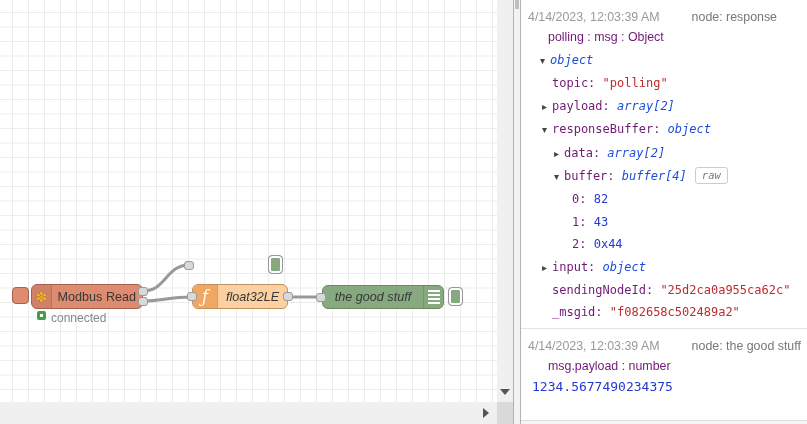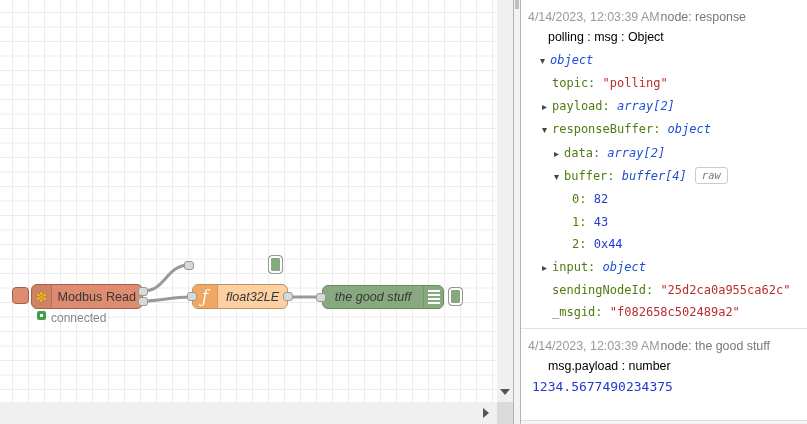--- a/index.html
+++ b/index.html
@@ -82,30 +82,30 @@
   
   #separator { position:absolute; left:513px; top:0; width:8px; height:424px; background:#f3f3f3;
     border-left:1px solid #b3b3b3; border-right:1px solid #b3b3b3; }
   #separator-grip { position:absolute; left:1px; top:0; width:4px; height:9px; background:#bfbfbf; }
 
   
   #debug-panel { position:absolute; left:521px; top:0; width:286px; height:424px; background:#fff;
     overflow:hidden; }
   .debug-msg { padding:7px 6px 4px 7px; }
   .debug-msg + .debug-msg { border-top:1px solid #e3e3e3; }
-  .msg-meta { display:flex; gap:1px; font-size:12.4px; line-height:20px; white-space:nowrap; }
+  .msg-meta { display:flex; gap:32px; font-size:12.4px; line-height:20px; white-space:nowrap; }
   .msg-date { color:#999; }
   .msg-node { color:#777; }
-  .msg-path { color:#000000; font-size:12.4px; line-height:20px;padding-left:20px; }
+  .msg-path { color:#701a75; font-size:12.4px; line-height:20px;padding-left:20px; }
   .tree { font-family:"DejaVu Sans Mono", monospace; font-size:12px; margin-top:2px; }
   .trow { line-height:22.4px; white-space:nowrap; }
   .lvl0 { padding-left:12px; } .lvl1 { padding-left:14px; }
   .lvl2 { padding-left:26px; } .lvl3 { padding-left:34px; }
   .arrow { display:inline-block; width:10px; color:#444; font-size:10px; font-family:"Liberation Sans", sans-serif; cursor:pointer; }
-  .tkey { color:#4d7c0f;text-align:center; }
+  .tkey { color:#701a75;text-align:center; }
   .ttype { color:#1d4ed8; font-style:italic; }
   .tstr { color:#bb2c2c; }
   .tnum { color:#2438d2; }
   .raw-btn { display:inline-block; margin-left:8px; padding:0 6px; border:1px solid #ccc;
     border-radius:3px; color:#777; font-style:italic; font-size:10.5px; line-height:15px;
     font-family:"DejaVu Sans Mono", monospace; background:#fff; vertical-align:1px;text-align:right; }
   .debug-value { font-family:"DejaVu Sans Mono", monospace; font-size:13px; color:#2438d2;
     line-height:22px; padding-left:4px; }
   #panel-bottom { position:absolute; left:521px; top:420px; width:286px; height:4px;
     background:#f5f5f5; border-top:1px solid #ddd; }

